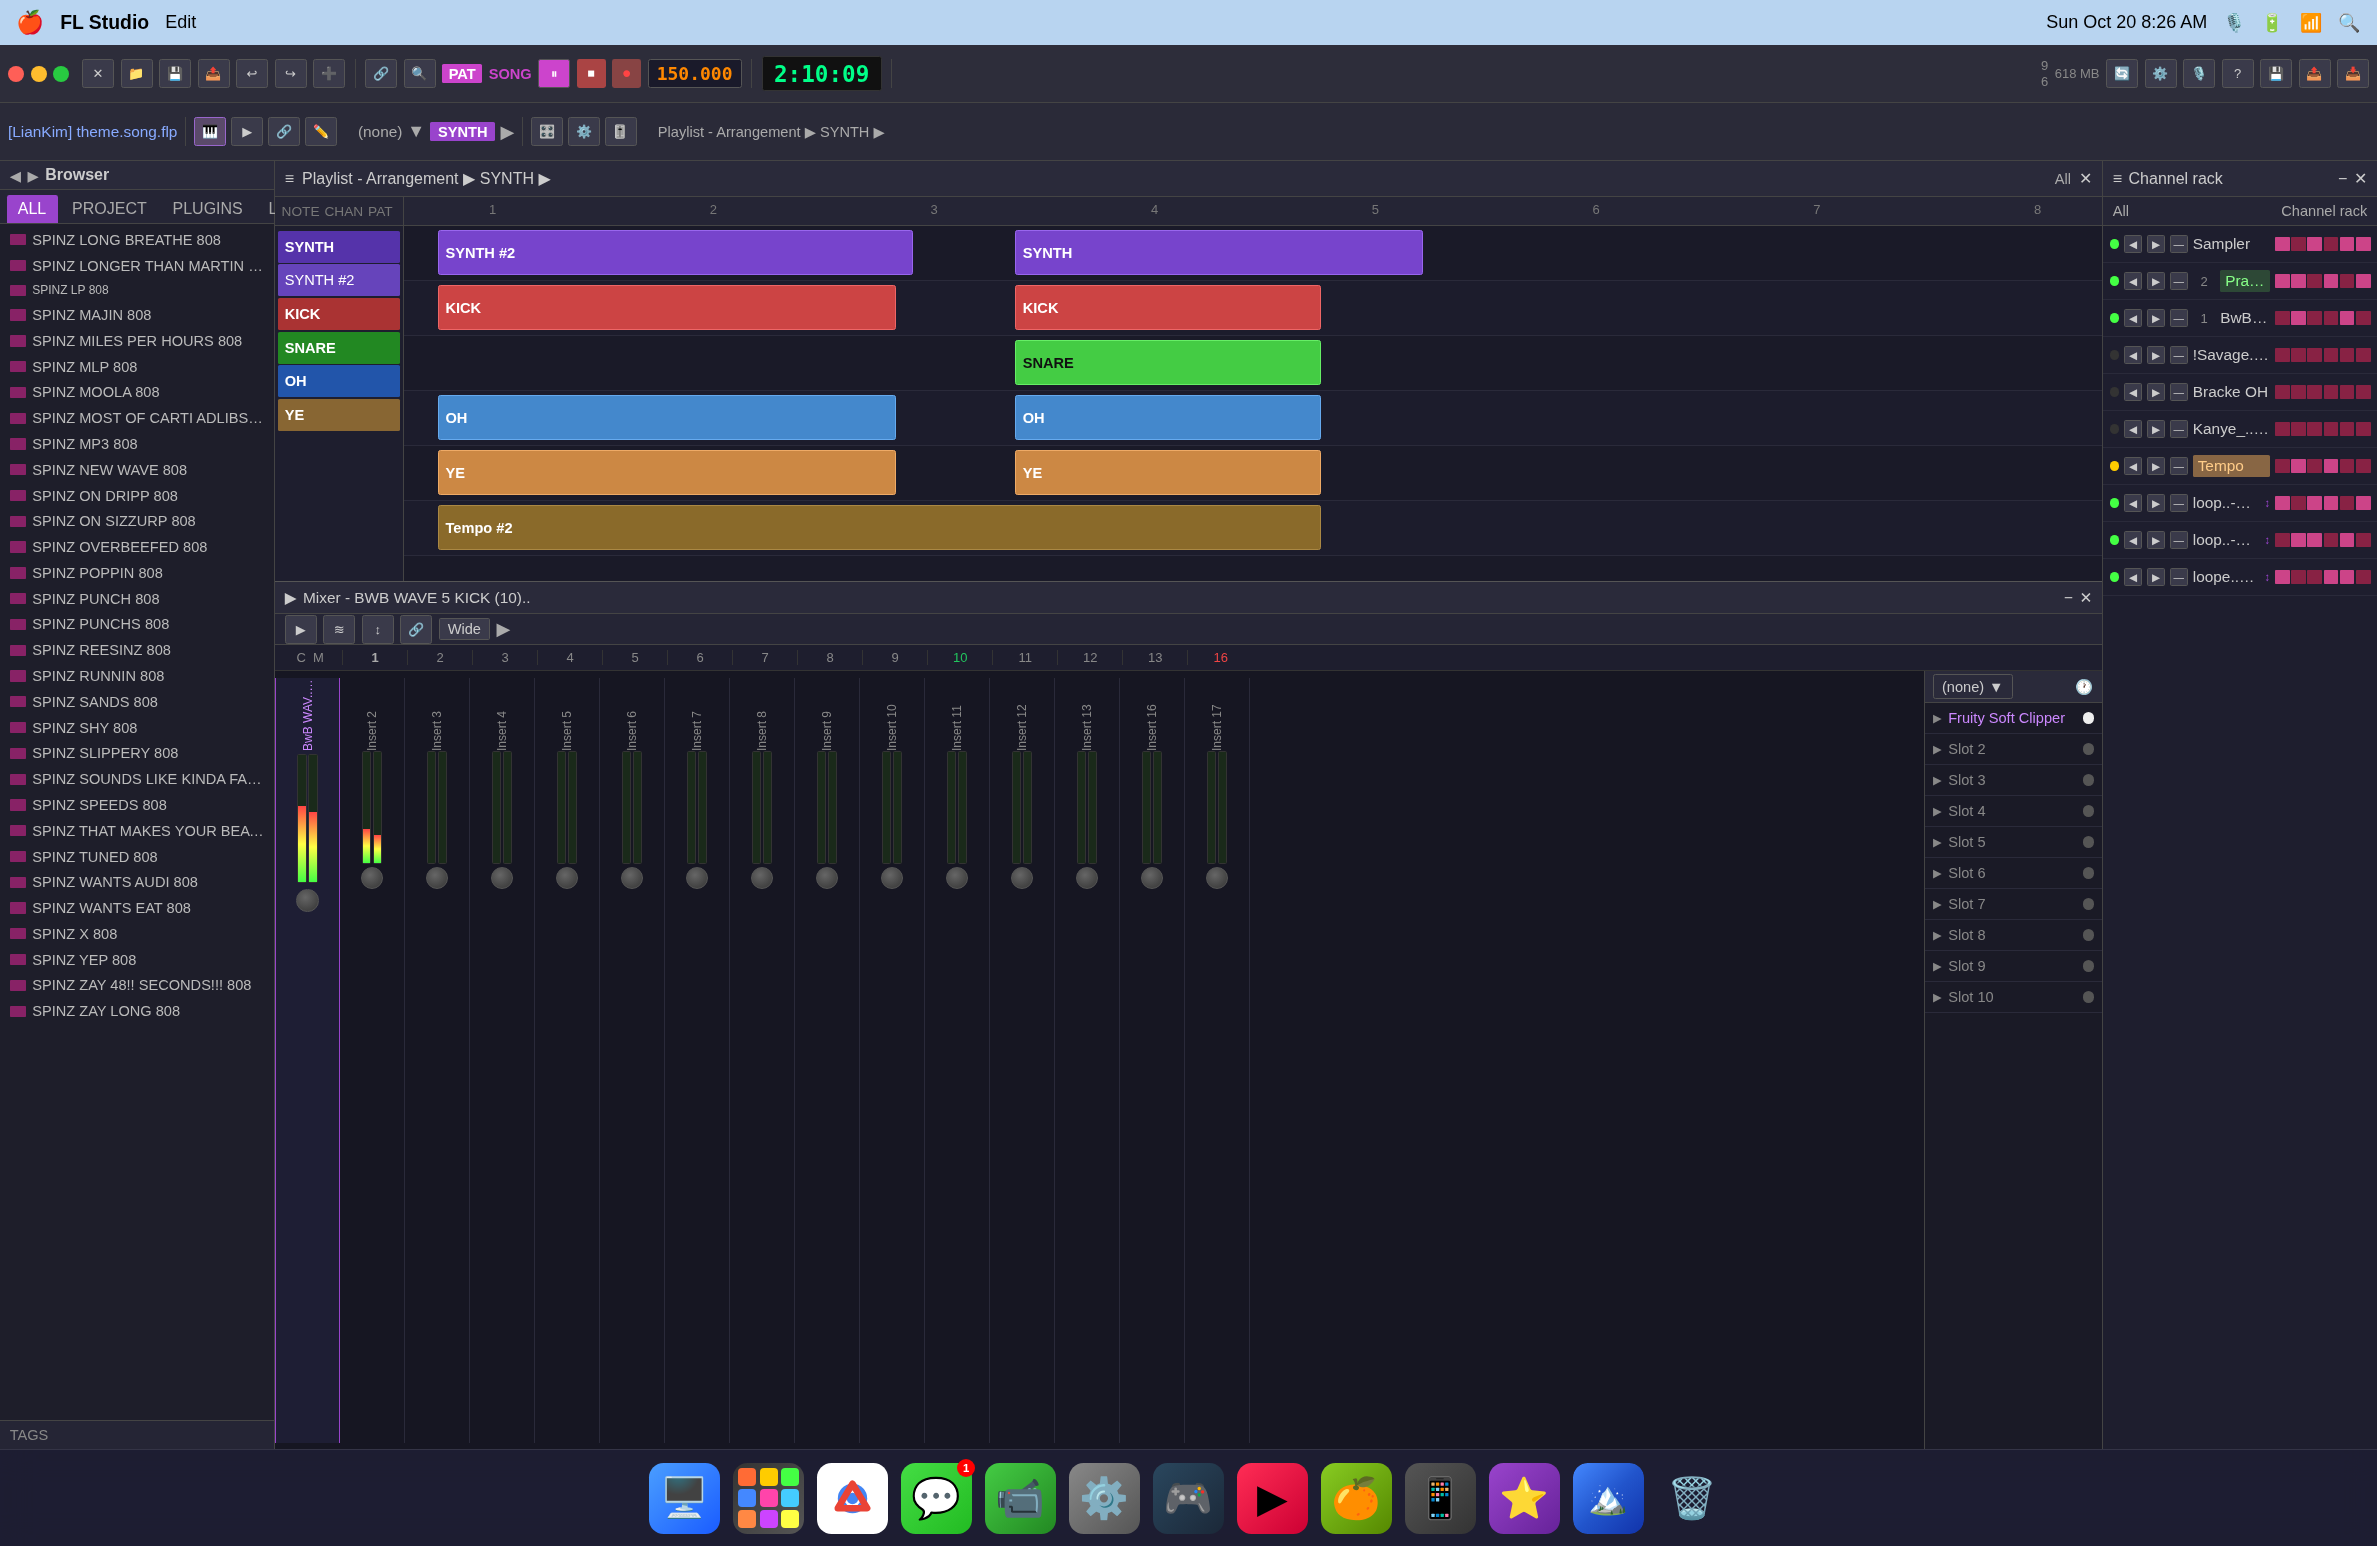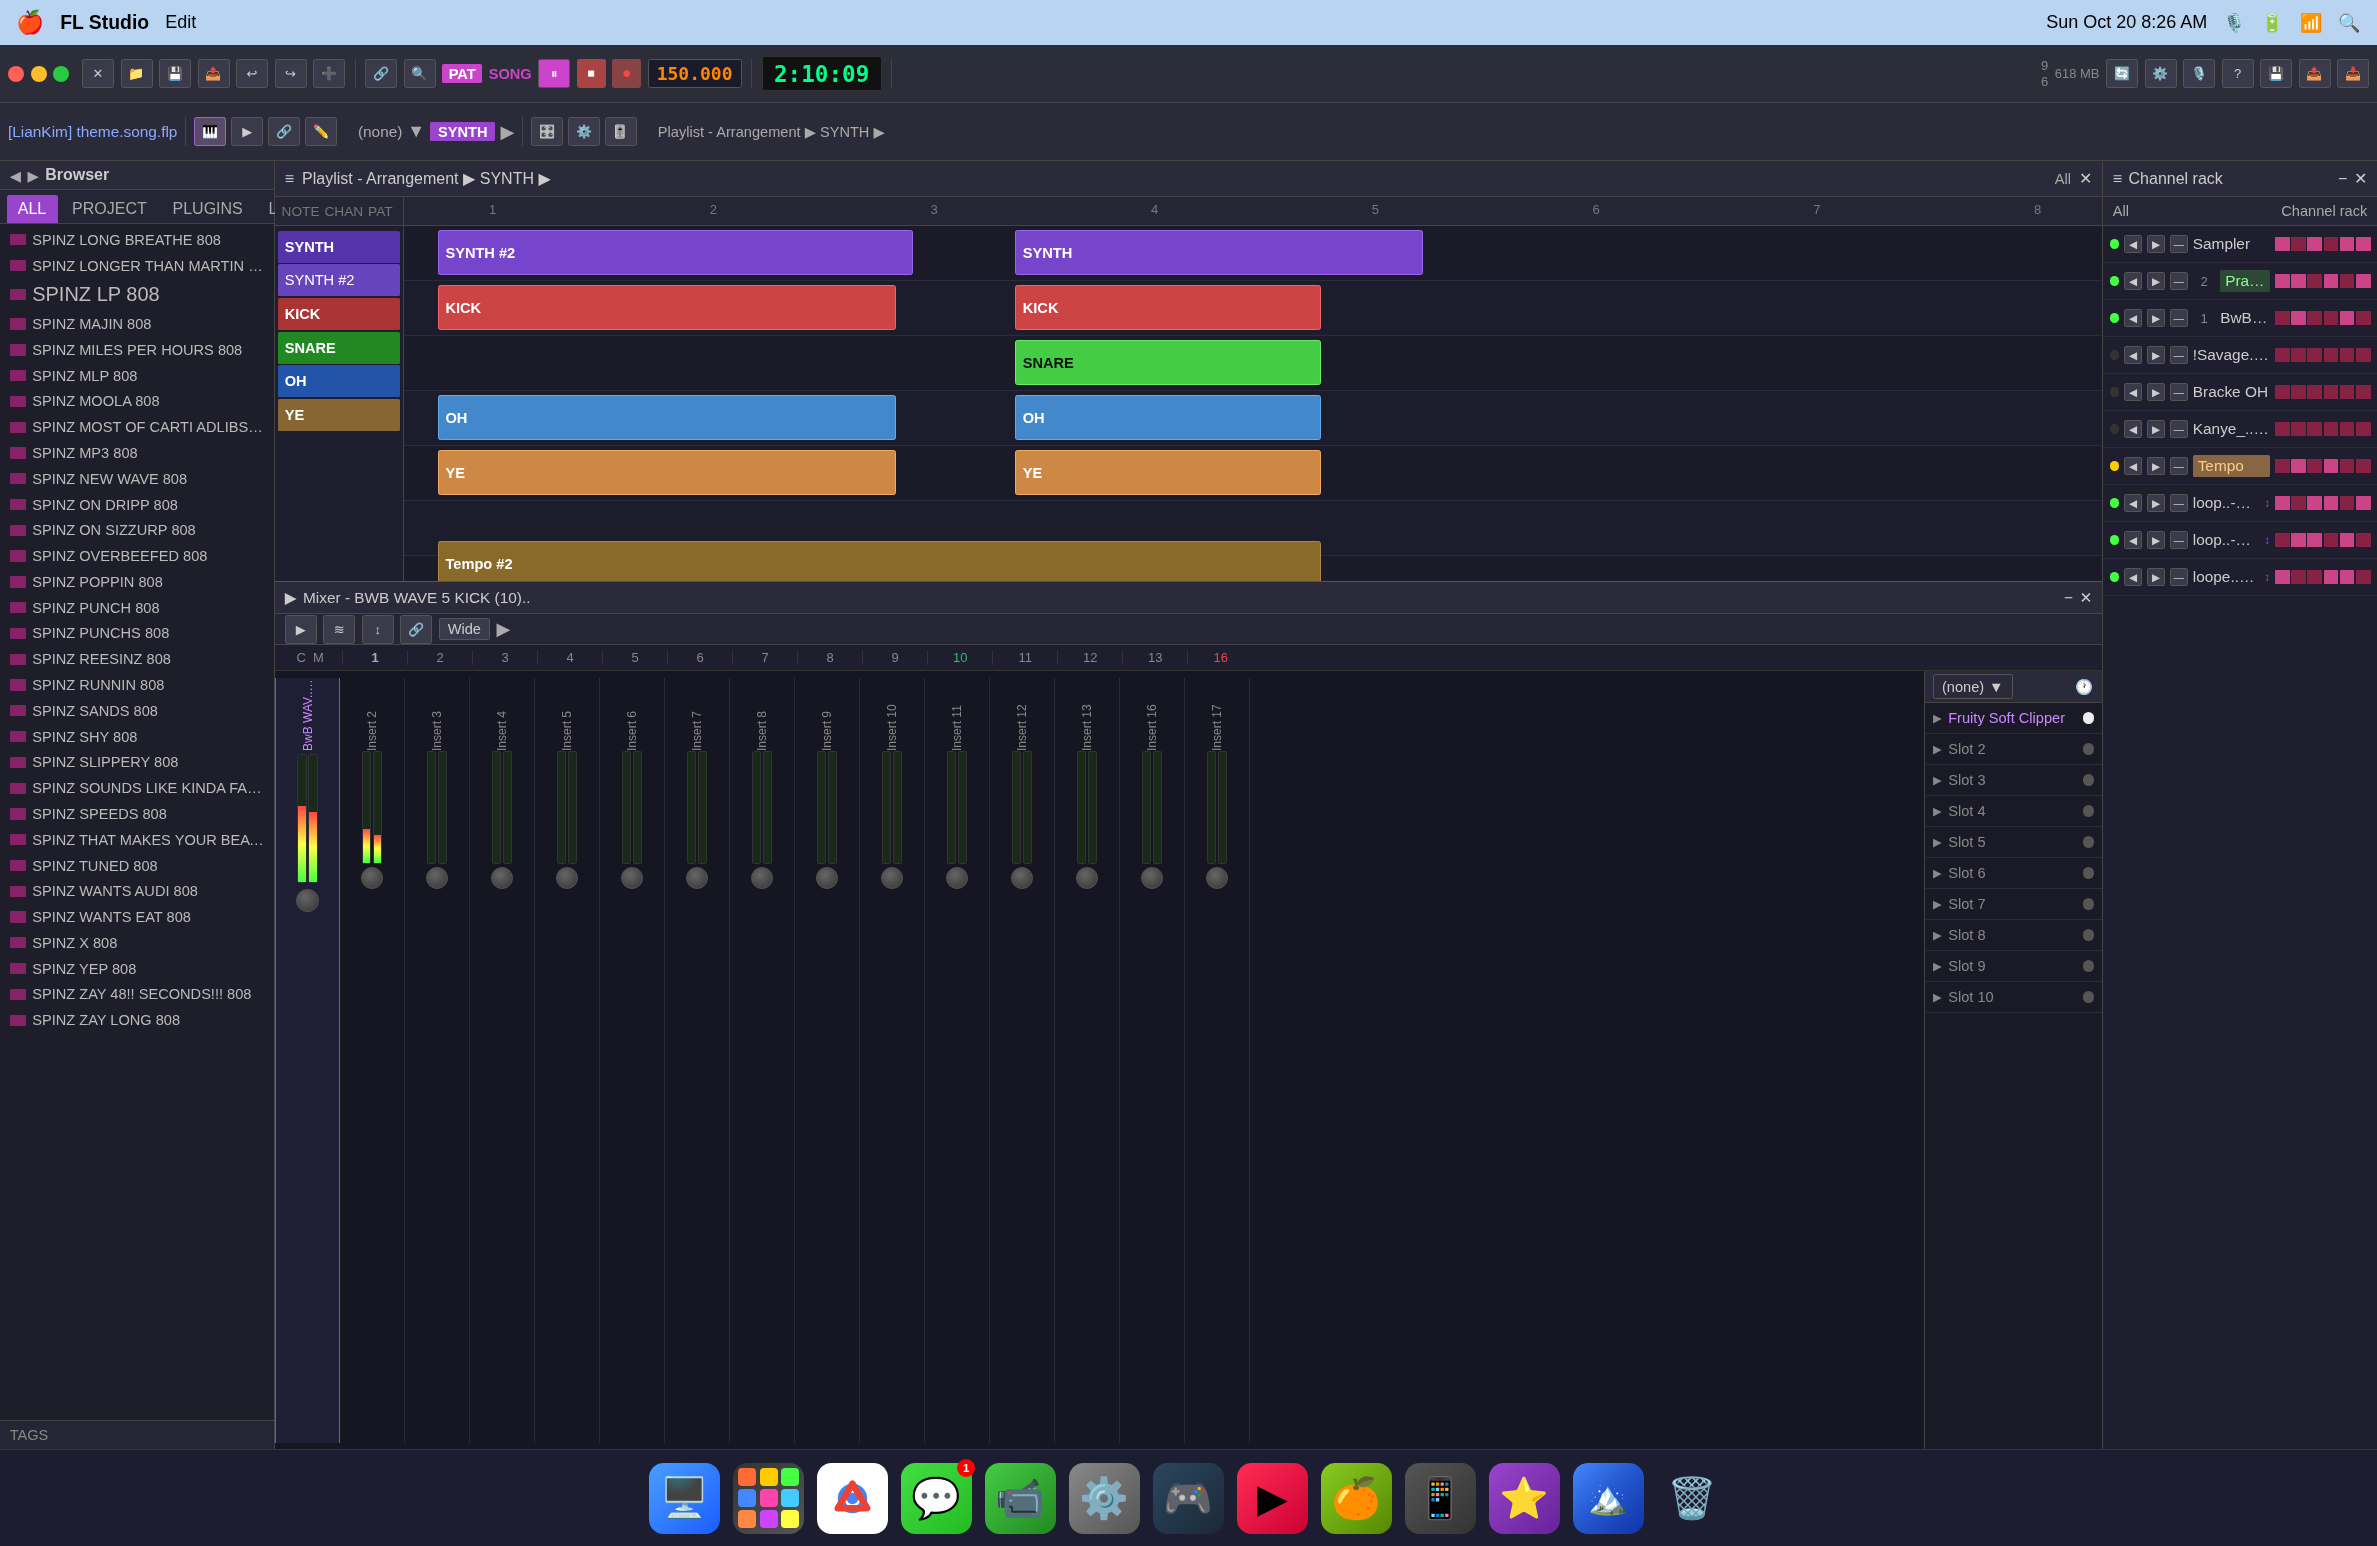--- a/index.html
+++ b/index.html
@@ -681,21 +681,21 @@
     <div class="browser-item">
           <div class="browser-icon pink" style="width: 16px; height: 11.3px; background: rgb(136, 34, 102); border-radius: 0.8px; flex-shrink: 0;"></div>
           <span style="font-size: 14.6px; color: rgb(187, 187, 187); overflow: hidden; text-overflow: ellipsis; white-space: nowrap;">SPINZ LONG BREATHE 808</span>
         </div>
         <div class="browser-item">
           <div class="browser-icon pink" style="width: 16px; height: 11.3px; background: rgb(136, 34, 102); border-radius: 0.8px; flex-shrink: 0;"></div>
           <span style="font-size: 14.6px; color: rgb(187, 187, 187); overflow: hidden; text-overflow: ellipsis; white-space: nowrap;">SPINZ LONGER THAN MARTIN LUTHER SPEECH 808</span>
         </div>
         <div class="browser-item">
           <div class="browser-icon pink" style="width: 16px; height: 11.3px; background: rgb(136, 34, 102); border-radius: 0.8px; flex-shrink: 0;"></div>
-          <span style="font-size: 20px; color: rgb(187, 187, 187); overflow: hidden; text-overflow: ellipsis; white-space: nowrap;">SPINZ LP 808</span>
+          <span style="font-size: 12px; color: rgb(187, 187, 187); overflow: hidden; text-overflow: ellipsis; white-space: nowrap;">SPINZ LP 808</span>
         </div>
         <div class="browser-item">
           <div class="browser-icon pink" style="width: 16px; height: 11.3px; background: rgb(136, 34, 102); border-radius: 0.8px; flex-shrink: 0;"></div>
           <span style="font-size: 14.6px; color: rgb(187, 187, 187); overflow: hidden; text-overflow: ellipsis; white-space: nowrap;">SPINZ MAJIN 808</span>
         </div>
         <div class="browser-item">
           <div class="browser-icon pink" style="width: 16px; height: 11.3px; background: rgb(136, 34, 102); border-radius: 0.8px; flex-shrink: 0;"></div>
           <span style="font-size: 14.6px; color: rgb(187, 187, 187); overflow: hidden; text-overflow: ellipsis; white-space: nowrap;">SPINZ MILES PER HOURS 808</span>
         </div>
         <div class="browser-item">
@@ -882,21 +882,21 @@
             <div class="pattern-block pattern-oh" style="left:2%;width:27%;">OH</div>
             <div class="pattern-block pattern-oh" style="left:36%;width:18%;">OH</div>
           </div>
 
           <div class="track-row" style="height:55px;">
             <div class="pattern-block pattern-ye" style="left:2%;width:27%;">YE</div>
             <div class="pattern-block pattern-ye" style="left:36%;width:18%;">YE</div>
           </div>
 
           <div class="track-row" style="height:55px;">
-            <div class="pattern-block pattern-tempo" style="left:2%;width:52%;margin-top:36px;">Tempo #2</div>
+            <div class="pattern-block pattern-tempo" style="left:2%;width:52%;">Tempo #2</div>
           </div>
         </div>
 
         <div style="position:absolute;left:0;top:0;width:129px;pointer-events:none;">
         </div>
       </div>
 
     </div>
 
     <div class="mixer-area">

